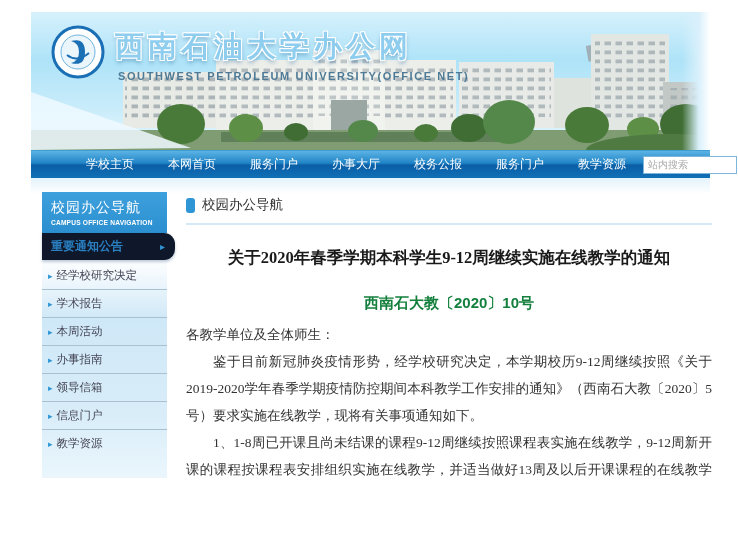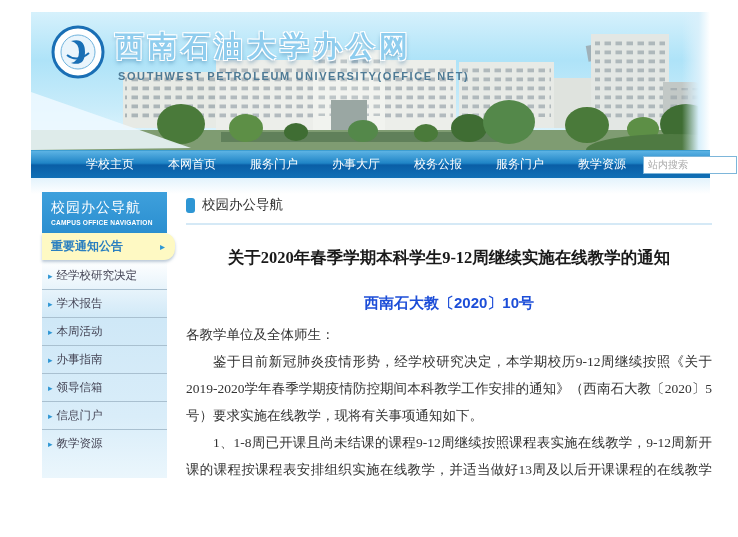--- a/index.html
+++ b/index.html
@@ -32,21 +32,21 @@
                   padding:8px 4px; background:#fff; }
   .search-input::placeholder { color:#aaa; }
   .subband { position:absolute; left:31px; top:178px; width:679px; height:16px;
              background:linear-gradient(180deg,#e3f3fc 0%,#ffffff 100%); }
 
   
   .sidebar { position:absolute; left:42px; top:192px; width:125px; }
   .sb-header { background:linear-gradient(180deg,#3ea0dc 0%,#2b8fd0 100%); color:#fff; padding:7px 4px 7px 9px; }
   .sb-title { font-size:14px; letter-spacing:1px; }
   .sb-subtitle { font-size:6.6px; font-weight:bold; letter-spacing:.2px; margin-top:2px; white-space:nowrap; }
-  .sb-active { position:relative; width:133px; background:#fef9c3; border-radius:0 11px 11px 0;
+  .sb-active { position:relative; width:133px; background:#0f172a; border-radius:0 11px 11px 0;
                box-shadow:0 2px 3px rgba(60,100,140,.35); padding:5px 10px 5px 9px;
                display:flex; align-items:center; cursor:pointer; }
   .sb-active-label { font-size:12px; font-weight:bold; color:#2a7fc0; }
   .sb-active-arrow { margin-left:auto; font-size:10px; color:#2e96d4; }
   .sb-list { background:linear-gradient(180deg,#ffffff 0%,#cfe8f7 22%,#d9edf9 58%,#eef8fd 85%,#ffffff 100%);
              padding-top:2px; height:270px; }
   .sb-item { display:flex; align-items:center; padding:6px 4px 6px 6px; font-size:11.5px; color:#445;
              border-bottom:1px solid #a9c0d0; cursor:pointer; }
   .sb-item:last-child { border-bottom:none; }
   .sb-arrow { color:#2e96d4; font-size:9px; margin-right:4px; }
@@ -55,21 +55,21 @@
   .main { position:absolute; left:186px; top:196px; width:526px; }
   .main-header { display:flex; align-items:center; padding-bottom:9px; border-bottom:2px solid #d5e9f6; }
   .section-bullet { width:9px; height:15px; background:#2e96d4; border-radius:3px; margin-right:7px; }
   .section-title { font-size:13.5px; color:#333; }
   .breadcrumb { margin-left:auto; font-size:10.5px; color:#777; cursor:pointer; }
 
   .article-title { margin-top:22px; text-align:center; font-family:"Liberation Serif","DejaVu Serif",serif;
                    font-weight:bold; font-size:16.5px; color:#1a1a1a; }
   .article-meta { margin-top:13px; text-align:center; font-size:10.5px; color:#555; }
   .article-meta span { margin:0 11px; }
-  .doc-number { margin-top:25px; text-align:center; font-weight:bold; font-size:15px; color:#1d4ed8; }
+  .doc-number { margin-top:25px; text-align:center; font-weight:bold; font-size:15px; color:#15803d; }
   .article-body { margin-top:8px; font-family:"Liberation Serif","DejaVu Serif",serif;
                   font-size:13.5px; color:#333; }
   .article-body p { line-height:27px; text-align:justify; }
   .article-body p.indent { text-indent:2em; }
 </style>
 </head>
 <body>
 
 <div class="page">
 

